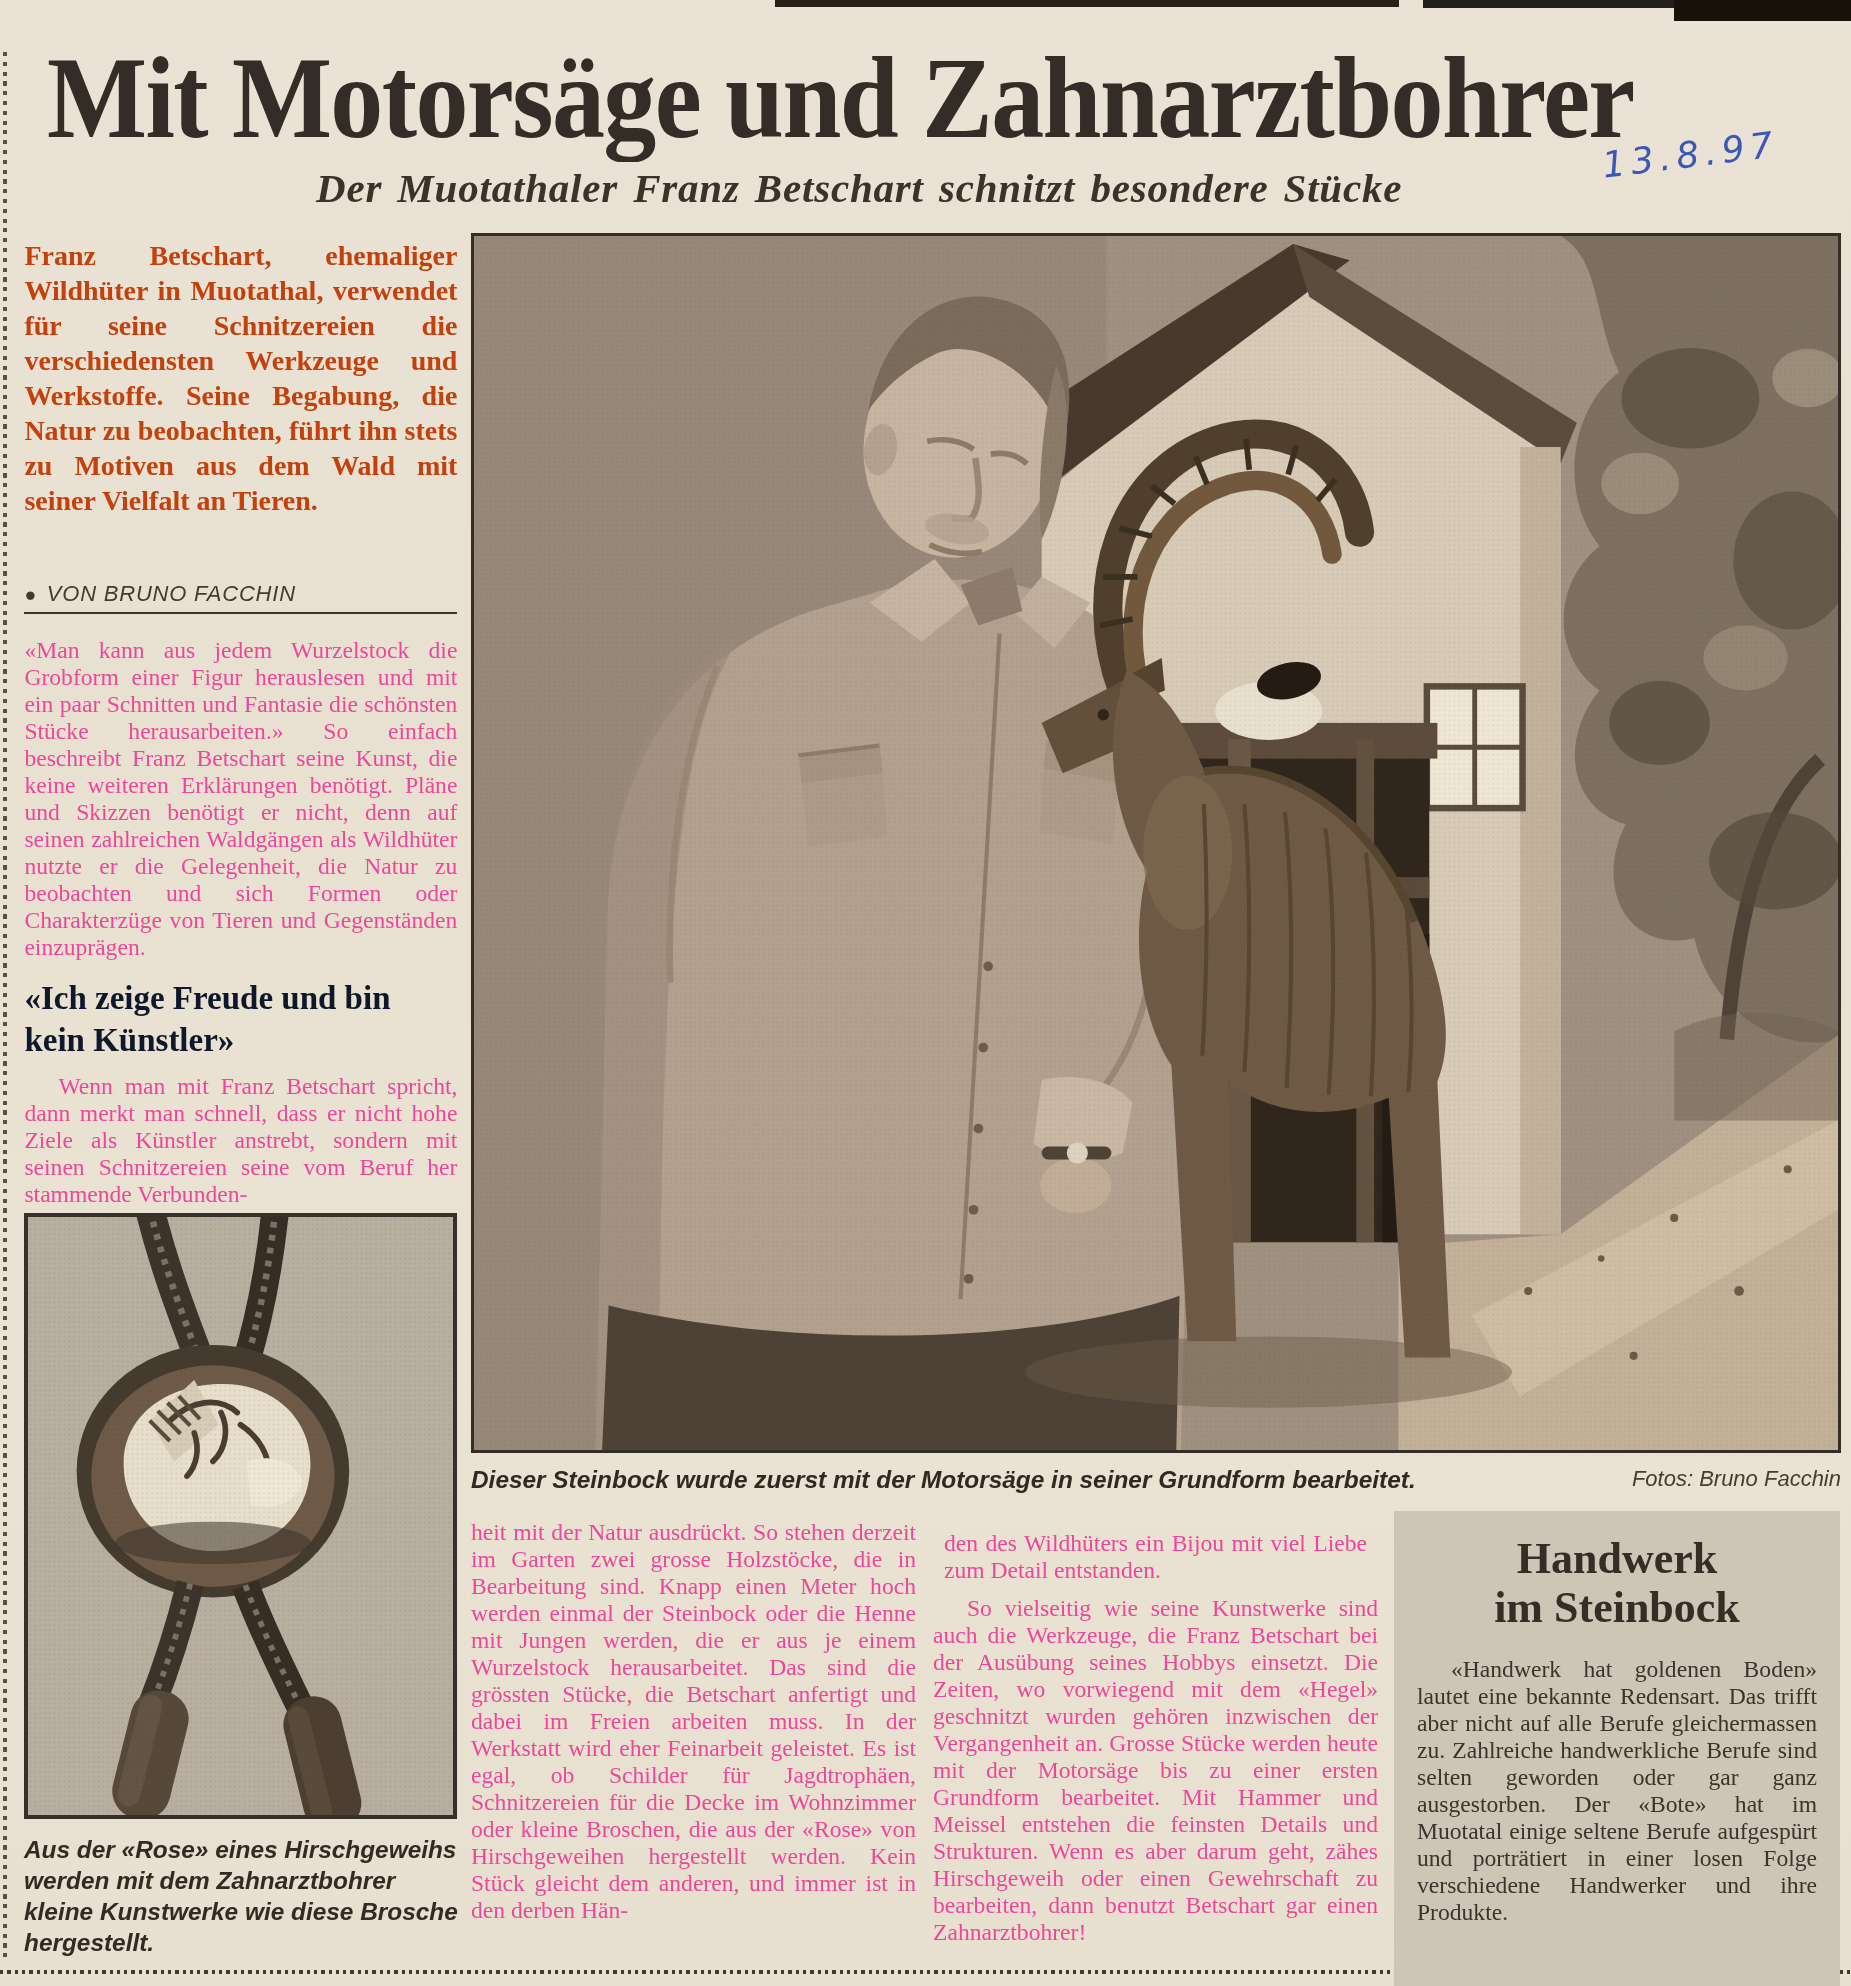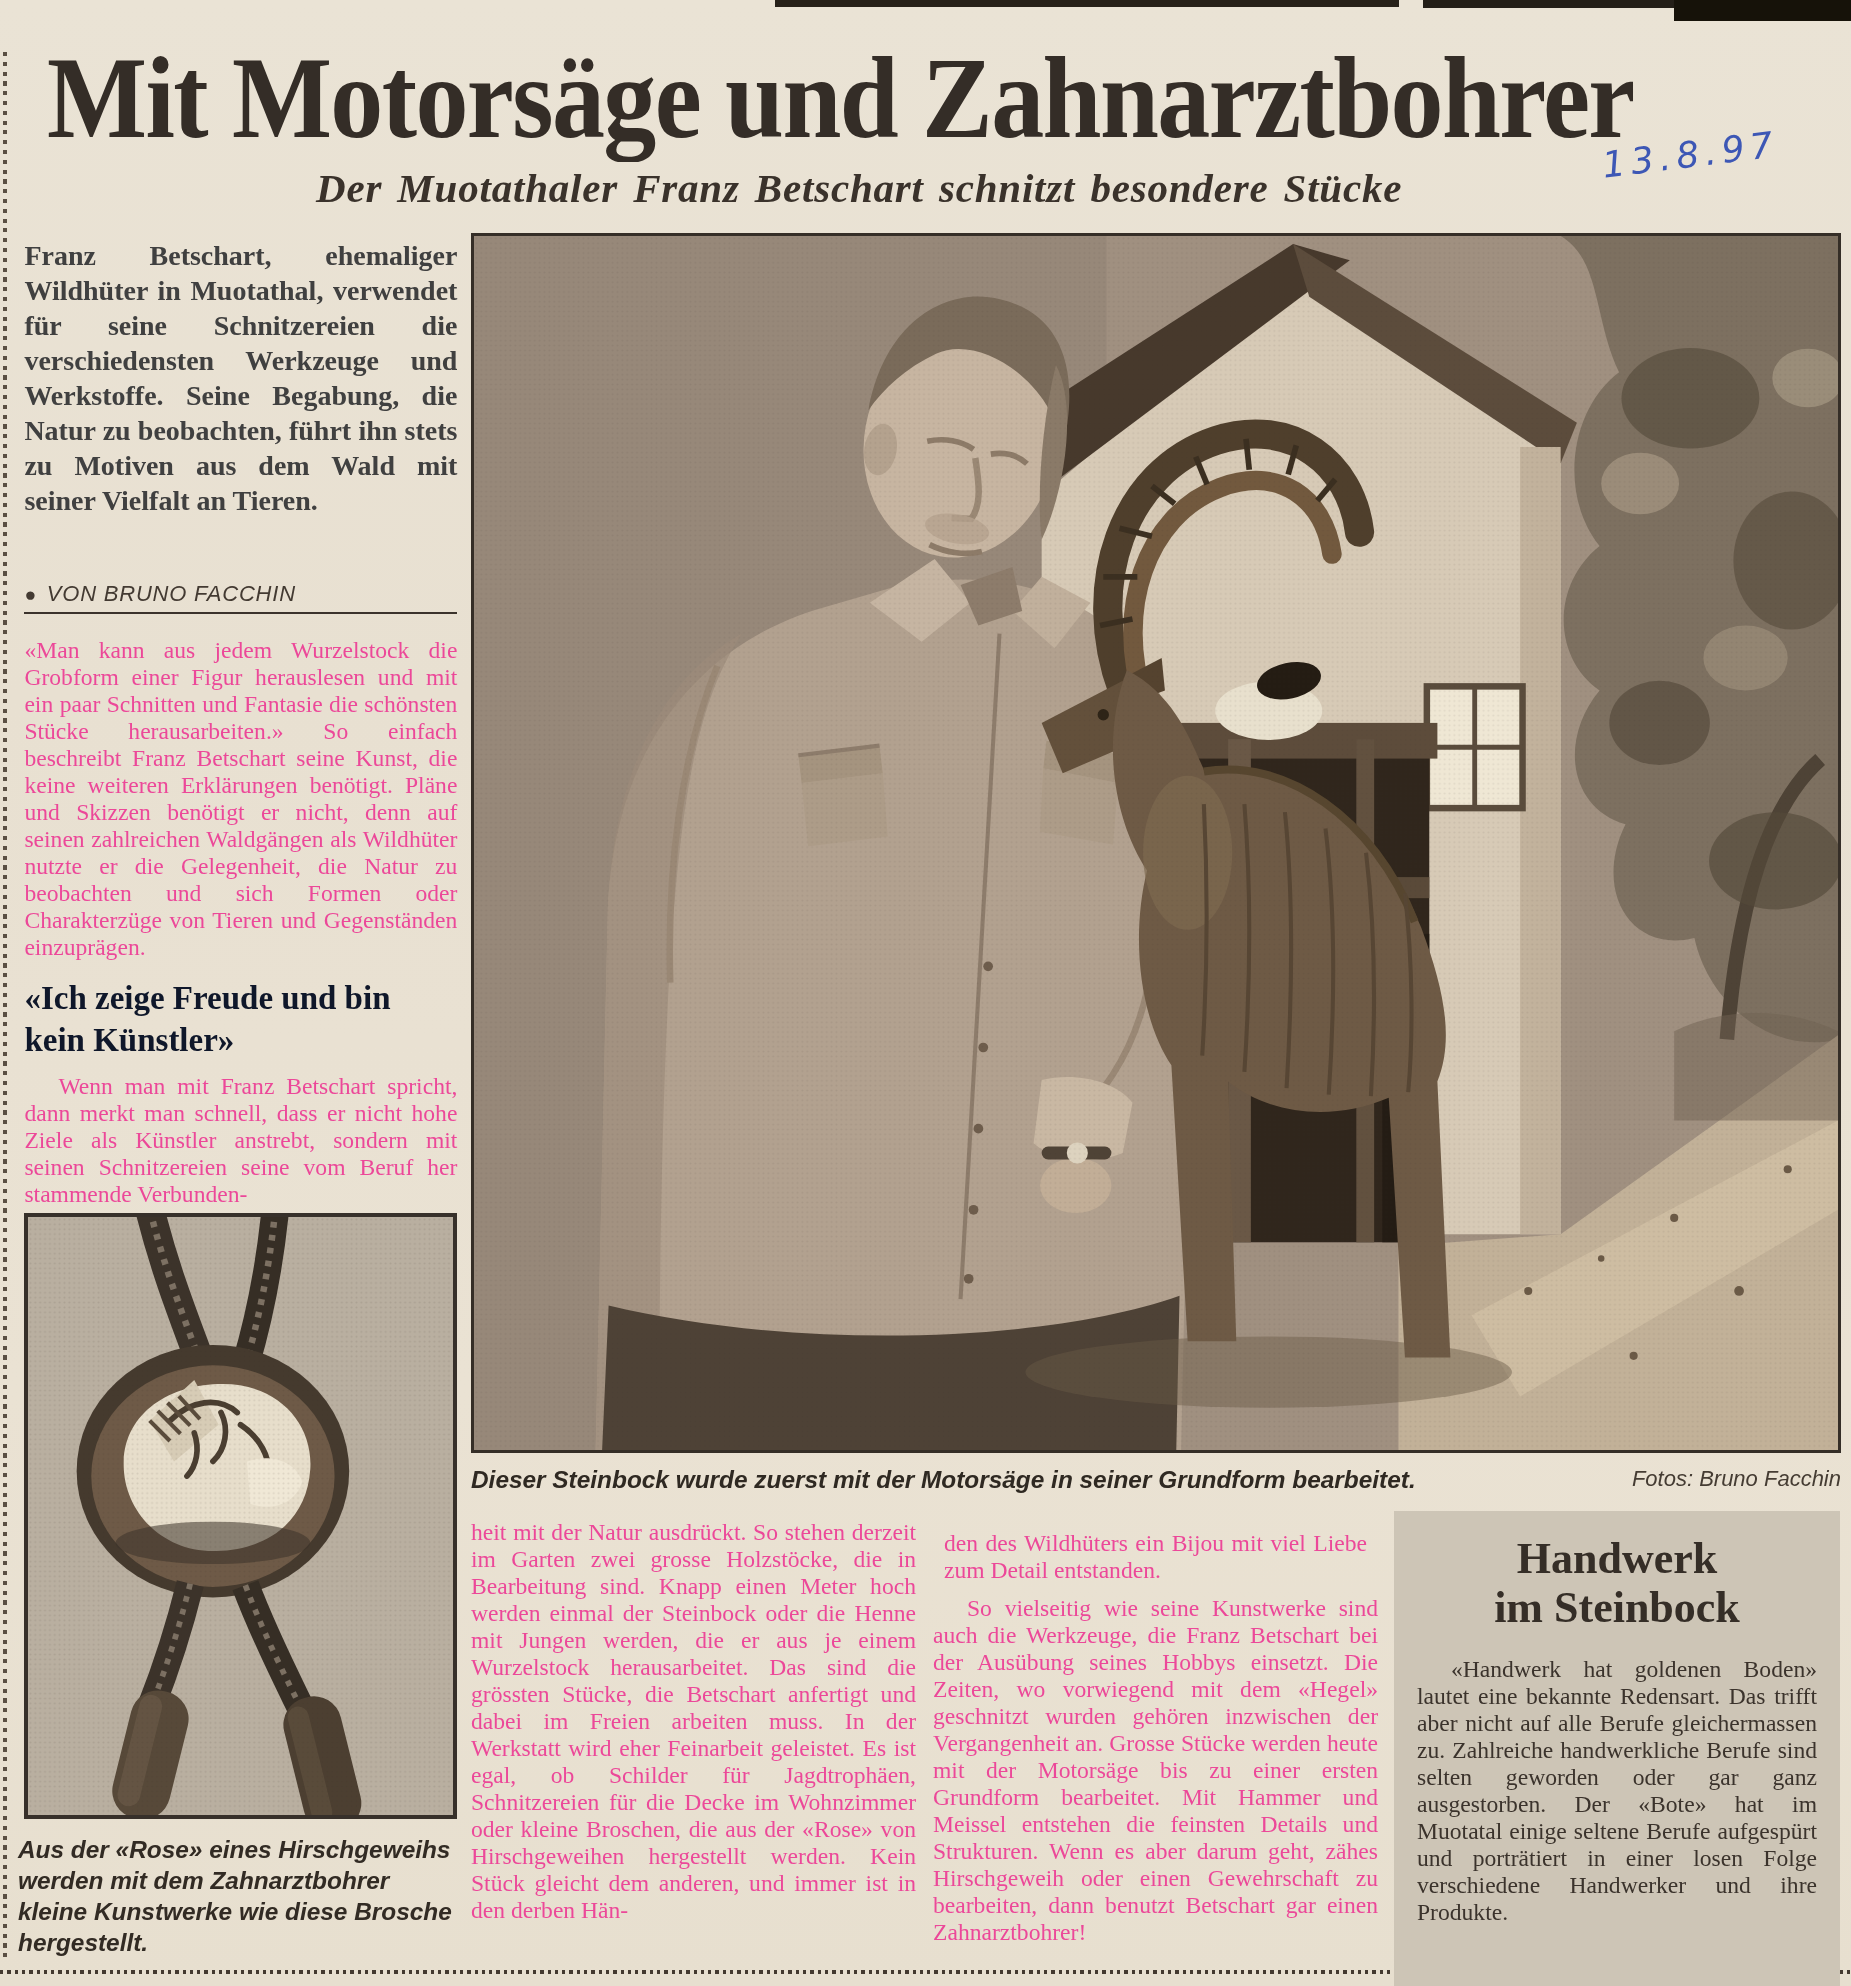--- a/index.html
+++ b/index.html
@@ -33,34 +33,34 @@
   .edge-dots{
     left:3.3px;top:52px;width:4.1px;height:1910px;
     background:repeating-linear-gradient(180deg,#5a4f43 0 4.1px,transparent 4.1px 9.8px);
   }
   .bottom-dots{
     left:0;top:1970px;width:1852px;height:4.1px;
     background:repeating-linear-gradient(90deg,#43392f 0 3.3px,transparent 3.3px 7.3px);
   }
   
   .leftcol{left:24.4px;width:433px;}
-  .lead{top:238px;font-size:28px;line-height:35px;font-weight:bold;text-align:justify;color:#404040;}
+  .lead{top:238px;font-size:28px;line-height:35px;font-weight:bold;text-align:justify;color:#c2410c;}
   .byline{top:581px;font-family:"Liberation Sans",sans-serif;font-style:italic;font-size:22px;letter-spacing:0.8px;color:#433a32;}
   .byline .dot{font-style:normal;font-size:19.5px;margin-right:9.8px;}
   .rule{top:612px;height:2.4px;background:#3b332c;width:433px;}
   .bodytext{font-size:23.6px;line-height:27px;text-align:justify;color:#ec4899;}
   .p1{top:637px;}
   .p1::first-line{}
   .indent{text-indent:34px;}
   .subhead2{top:977px;font-size:33px;line-height:42px;font-weight:bold;color:#0f172a;}
   .p2{top:1073px;}
   
   .sidephoto{left:24.4px;top:1213px;width:433px;height:606px;border:4.1px solid #37302a;box-sizing:border-box;background:#b6ac9d;}
   .sidephoto svg{display:block;width:100%;height:100%;}
-  .sidecaption{left:18px;top:1834px;width:440px;font-family:"Liberation Sans",sans-serif;font-weight:bold;font-style:italic;font-size:24.4px;line-height:31px;color:#322b24;}
+  .sidecaption{left:24px;top:1834px;width:440px;font-family:"Liberation Sans",sans-serif;font-weight:bold;font-style:italic;font-size:24.4px;line-height:31px;color:#322b24;}
   
   .mainphoto{left:471px;top:233px;width:1370px;height:1220px;border:3.3px solid #352e27;box-sizing:border-box;background:#a39382;}
   .mainphoto svg{display:block;width:100%;height:100%;}
   .captionrow{left:471px;top:1466px;width:1370px;display:flex;justify-content:space-between;align-items:flex-start;}
   .maincaption{font-family:"Liberation Sans",sans-serif;font-weight:bold;font-style:italic;font-size:24.4px;color:#2f2922;}
   .credit{font-family:"Liberation Sans",sans-serif;font-style:italic;font-size:22px;color:#453c33;}
   
   .cont1{left:471px;top:1519px;width:445px;}
   .cont2{left:933px;top:1519px;width:445px;}
   

